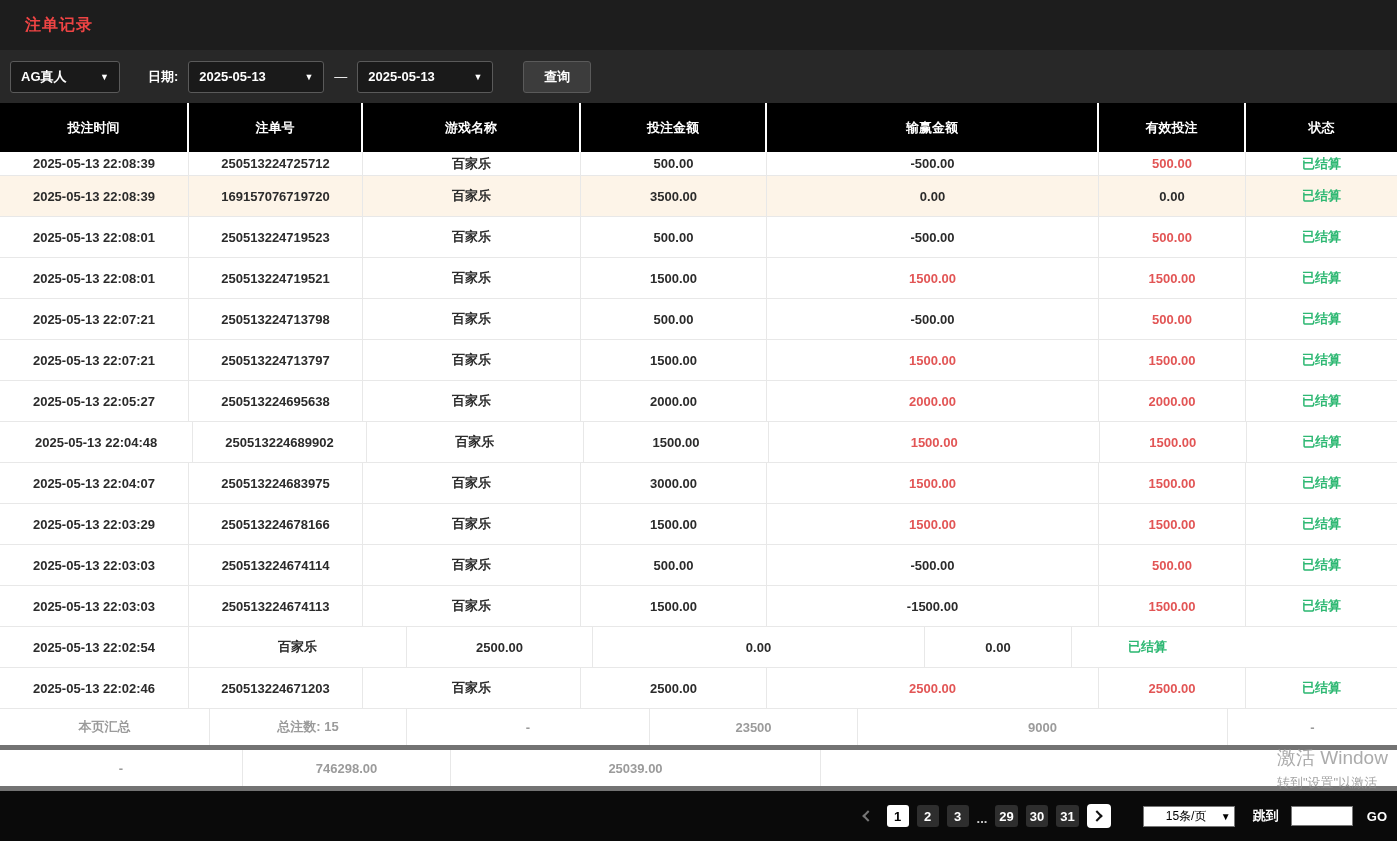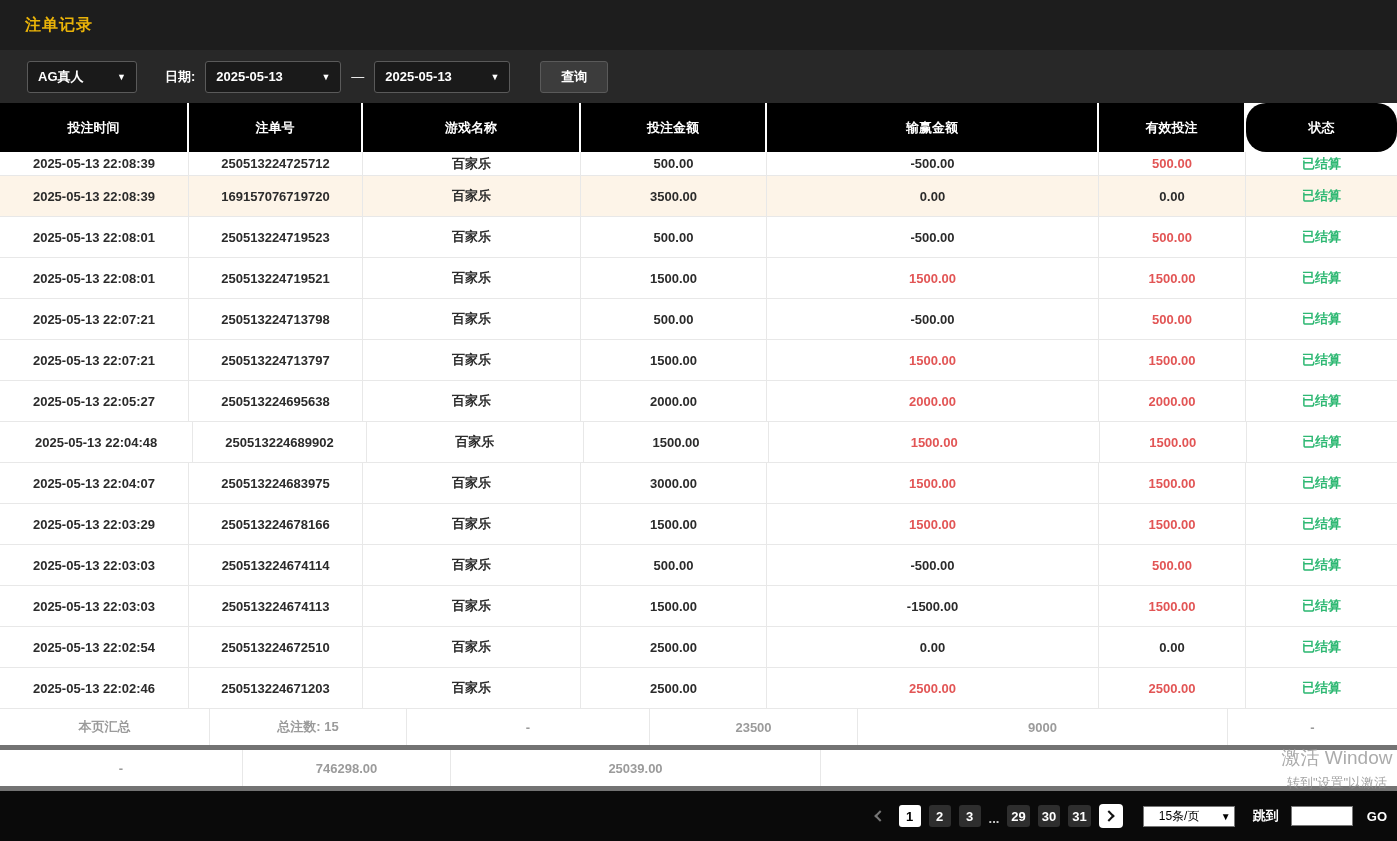--- a/index.html
+++ b/index.html
@@ -4,27 +4,27 @@
 <style>
   * { margin:0; padding:0; box-sizing:border-box; }
   html,body { width:1397px; height:841px; overflow:hidden; }
   body {
     font-family:"Liberation Sans", sans-serif;
     background:#fff;
     position:relative;
     color:#222;
   }
   .titlebar {
-    height:50px; background:#1d1d1d; color:#eab308;
+    height:50px; background:#1d1d1d; color:#ef4444;
     display:flex; align-items:center; padding:0 25px;
     font-size:16px; font-weight:bold; letter-spacing:1px;
   }
   .filterbar {
     height:53px; background:#282828;
-    display:flex; align-items:center; padding:0 27px; gap:10px;
+    display:flex; align-items:center; padding:0 10px; gap:10px;
   }
   .dd {
     height:32px; background:#1a1a1a; border:1px solid #5a5a5a; border-radius:3px;
     color:#fff; display:flex; align-items:center; justify-content:space-between;
     padding:0 10px; font-size:13px; font-weight:bold; cursor:pointer;
   }
   .dd .arrow { font-size:9px; color:#fff; margin-left:12px; }
   .game-dd { width:110px; }
   .date-dd { width:136px; }
   .date-label { color:#fff; font-size:13px; font-weight:bold; margin-left:18px; }
@@ -77,35 +77,35 @@
     width:24px; height:24px; display:flex; align-items:center; justify-content:center;
   }
   .nav-btn.next { background:#fff; border-radius:4px; color:#111; }
   .chev { width:8px; height:8px; border-right:2px solid currentColor; border-top:2px solid currentColor; display:inline-block; }
   .chev.left  { transform:rotate(-135deg); margin-left:3px; }
   .chev.right { transform:rotate(45deg); margin-right:3px; }
   .ellipsis { color:#ccc; font-size:13px; font-weight:bold; align-self:flex-end; padding-bottom:1px; }
   .size-select {
     width:92px; height:21px; background:#fff; color:#000; font-size:12px;
     display:flex; align-items:center; justify-content:space-between;
-    padding:0 3px 0 15px; margin-left:12px; cursor:pointer; border:1px solid #777;
+    padding:0 3px 0 22px; margin-left:24px; cursor:pointer; border:1px solid #777;
   }
   .size-select .caret { font-size:10px; color:#000; }
   .jump-label { font-size:13px; font-weight:bold; margin-left:10px; }
   .jump-input {
     width:62px; height:20px; border:1px solid #777; background:#fff; margin-left:4px;
     font-family:"Liberation Sans", sans-serif; font-size:12px; padding:0 4px;
   }
   .go-btn {
     background:transparent; color:#fff; border:none; font-size:13px; font-weight:bold;
     margin-left:6px; cursor:pointer; font-family:"Liberation Sans", sans-serif;
   }
   .watermark {
     position:absolute; top:745px; right:0; width:120px; overflow:hidden;
-    pointer-events:none; text-align:center;
+    pointer-events:none; text-align:left;
   }
   .watermark .l1 { font-size:19px; color:rgba(150,150,150,0.8); white-space:nowrap; }
   .watermark .l2 { font-size:13px; color:rgba(140,140,140,0.8); white-space:nowrap; margin-top:3px; }
 </style>
 </head>
 <body>
 
 <div class="app">
 
   <div class="titlebar">
@@ -130,21 +130,21 @@
     <button class="query-btn">查询</button>
   </div>
 
   <div class="thead">
       <div class="th" style="width: 189px;">投注时间</div>
       <div class="th" style="width: 174px;">注单号</div>
       <div class="th" style="width: 218px;">游戏名称</div>
       <div class="th" style="width: 186px;">投注金额</div>
       <div class="th" style="width: 332px; text-align: center;">输赢金额</div>
       <div class="th" style="width: 147px;">有效投注</div>
-      <div class="th" style="width: 151px; border-radius: 20px;">状态</div>
+      <div class="th" style="width: 151px;">状态</div>
     </div>
   <div class="tbody">
       <div class="tr clipped">
         <div class="td" style="width: 189px;">2025-05-13 22:08:39</div>
         <div class="td" style="width: 174px;">250513224725712</div>
         <div class="td" style="width: 218px;">百家乐</div>
         <div class="td" style="width: 186px;">500.00</div>
         <div class="td" style="width: 332px;">-500.00</div>
         <div class="td red" style="width: 147px;">500.00</div>
         <div class="td green" style="width: 151px;">已结算</div>
@@ -243,21 +243,20 @@
         <div class="td" style="width: 189px;">2025-05-13 22:03:03</div>
         <div class="td" style="width: 174px;">250513224674113</div>
         <div class="td" style="width: 218px;">百家乐</div>
         <div class="td" style="width: 186px;">1500.00</div>
         <div class="td" style="width: 332px;">-1500.00</div>
         <div class="td red" style="width: 147px;">1500.00</div>
         <div class="td green" style="width: 151px;">已结算</div>
       </div>
       <div class="tr">
         <div class="td" style="width: 189px;">2025-05-13 22:02:54</div>
-        <div class="td" style="width: 174px;">250513224672510</div>
         <div class="td" style="width: 218px;">百家乐</div>
         <div class="td" style="width: 186px;">2500.00</div>
         <div class="td" style="width: 332px;">0.00</div>
         <div class="td" style="width: 147px;">0.00</div>
         <div class="td green" style="width: 151px;">已结算</div>
       </div>
       <div class="tr">
         <div class="td" style="width: 189px;">2025-05-13 22:02:46</div>
         <div class="td" style="width: 174px;">250513224671203</div>
         <div class="td" style="width: 218px;">百家乐</div>

